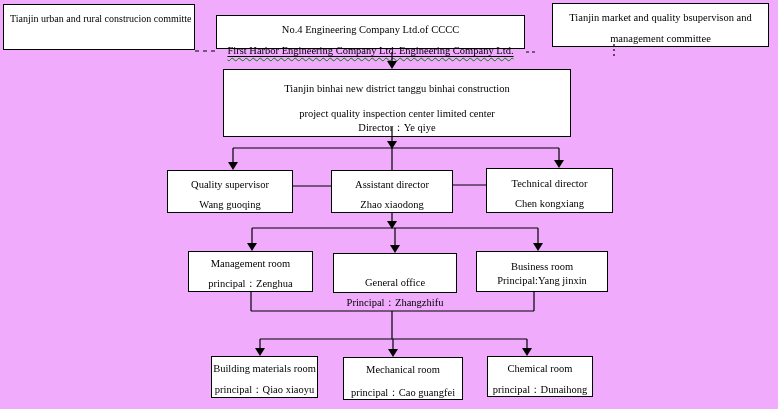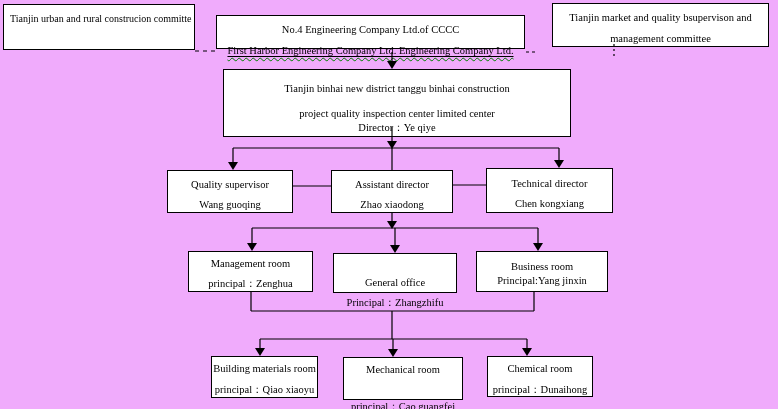--- a/index.html
+++ b/index.html
@@ -75,21 +75,21 @@
   <div class="node" style="left:476px;top:251px;width:132px;height:41px;padding-top:8px;gap:1px;">
     <div class="ln">Business room</div>
     <div class="ln"><span>Principal:</span><span class="sq">Yang</span><span> jinxin</span></div>
   </div>
 
   <div class="node" style="left:211px;top:356px;width:107px;height:42px;padding-top:5px;gap:8px;">
     <div class="ln">Building materials room</div>
     <div class="ln">principal：Qiao xiaoyu</div>
   </div>
 
-  <div class="node" style="left:343px;top:357px;width:120px;height:43px;padding-top:5px;gap:24px;">
+  <div class="node" style="left:343px;top:357px;width:120px;height:43px;padding-top:5px;gap:10px;">
     <div class="ln">Mechanical room</div>
     <div class="ln">principal：Cao guangfei</div>
   </div>
 
   <div class="node" style="left:487px;top:356px;width:106px;height:41px;padding-top:5px;gap:8px;">
     <div class="ln">Chemical room</div>
     <div class="ln">principal：Dunaihong</div>
   </div>
 
   <svg id="wires" width="778" height="409" viewBox="0 0 778 409" fill="none" stroke="#000000" stroke-width="1.2">

